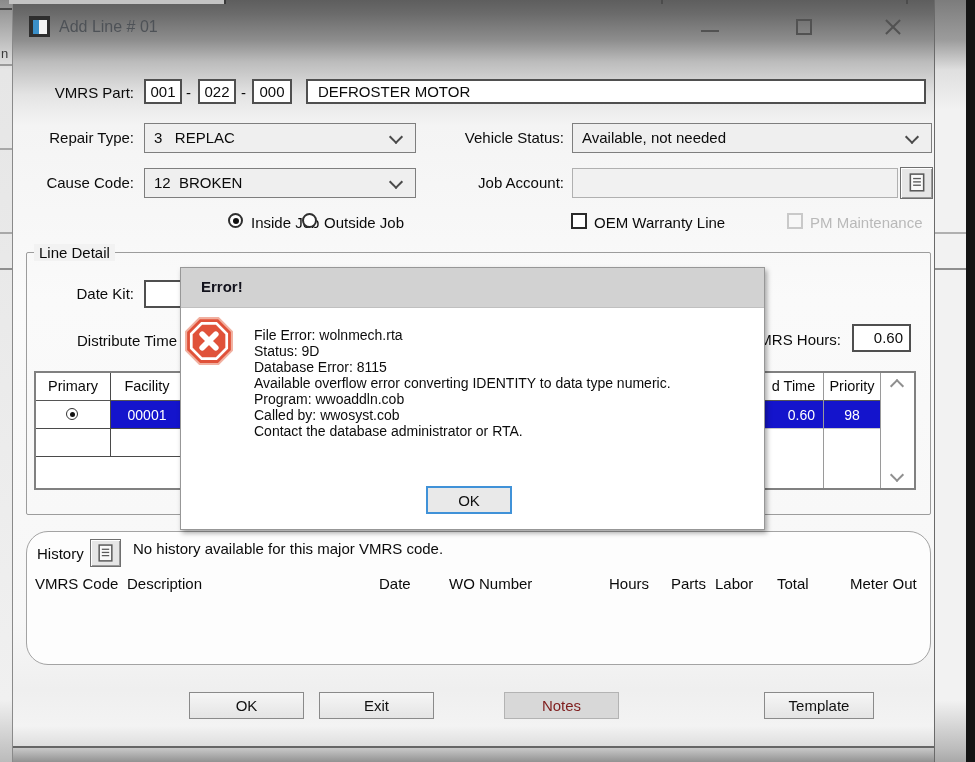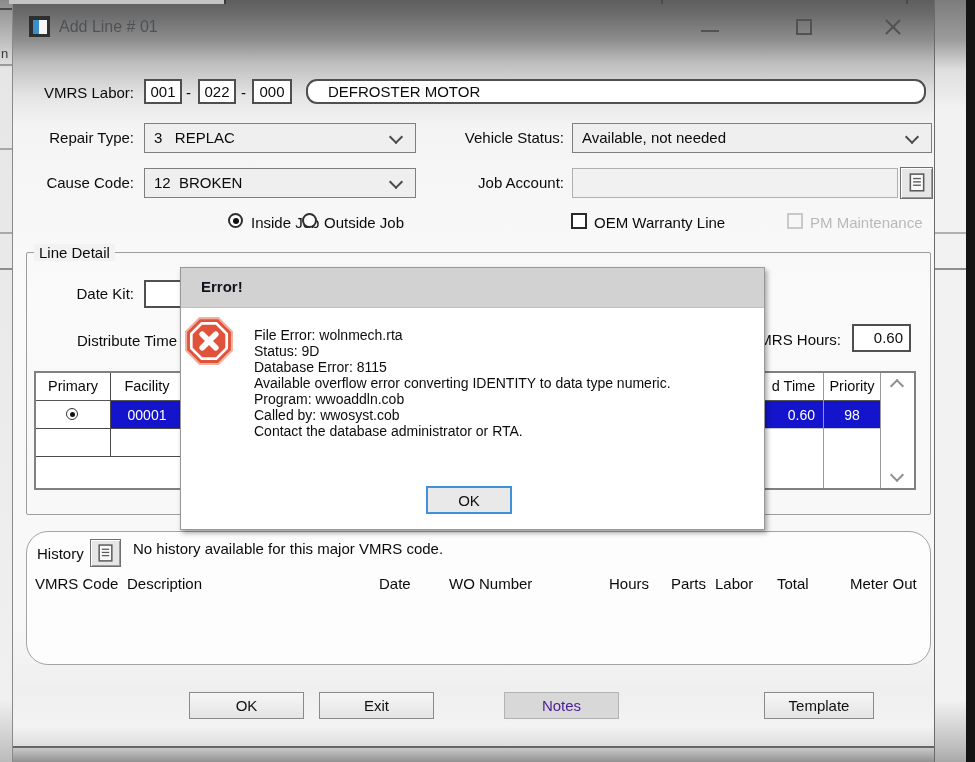--- a/index.html
+++ b/index.html
@@ -30,21 +30,21 @@
   .radio { width:15px; height:15px; border:2px solid #2f2f2f; border-radius:50%; background:#fff; position:absolute; }
   .radio .dot { position:absolute; left:2.5px; top:2.5px; width:6px; height:6px; border-radius:50%; background:#101010; }
   .checkbox { width:16px; height:16px; border:2px solid #2a2a2a; background:#fff; position:absolute; }
   .checkbox.disabled { border-color:#c9c9c9; background:#f7f7f7; }
 
   .groupbox { border:1px solid #9c9c9c; border-radius:2px; }
   .groupbox-label { background:#f2f2f2; padding:0 5px; font-size:15px; }
 
   .btn { background:linear-gradient(#f6f6f6,#e4e4e4); border:1px solid #8a8a8a; font-size:15px; color:#111;
          display:flex; align-items:center; justify-content:center; position:absolute; }
-  .btn.disabled { background:#d8d8d8; color:#4c1d95; border-color:#b3b3b3; }
+  .btn.disabled { background:#d8d8d8; color:#7f1d1d; border-color:#b3b3b3; }
   .tool-btn { background:#e6e6e6; border:1px solid #6f6f6f; box-shadow:inset 1px 1px 0 #fff, inset -1px -1px 0 #9a9a9a;
               display:flex; align-items:center; justify-content:center; position:absolute; }
 
   
   #line-table { background:#fff; border:2px solid #808080; }
   .vline { position:absolute; width:1px; background:#4a4a4a; }
   .vline.light { background:#9a9a9a; }
   .hline { position:absolute; height:1px; background:#4a4a4a; }
   .cell-blue { position:absolute; background:#1414cc; color:#fff; font-size:14px; display:flex; align-items:center; }
   .hdr-cell { position:absolute; font-size:14.5px; text-align:center; }
@@ -96,27 +96,27 @@
     </div>
     <div class="abs titlebar-text" style="left:46px;top:14px;">Add Line # 01</div>
     <div class="abs" style="left:688px;top:26px;width:18px;height:2px;background:#525252;"></div>
     <div class="abs" style="left:783px;top:15px;width:16px;height:16px;border:2px solid #525252;"></div>
     <div class="abs" style="left:869px;top:14px;width:22px;height:18px;">
       <div class="abs" style="left:1px;top:8px;width:20px;height:2px;background:#525252;transform:rotate(45deg);"></div>
       <div class="abs" style="left:1px;top:8px;width:20px;height:2px;background:#525252;transform:rotate(-45deg);"></div>
     </div>
   </div>
 
-  <div class="abs lbl" style="left:18px;top:84px;width:103px;text-align:right;">VMRS Labor:</div>
+  <div class="abs lbl" style="left:18px;top:84px;width:103px;text-align:right;">VMRS Part:</div>
   <div class="abs inputbox" style="left:131px;top:79px;width:38px;height:25px;text-align:center;line-height:21px;">001</div>
   <div class="abs lbl" style="left:173px;top:84px;">-</div>
   <div class="abs inputbox" style="left:185px;top:79px;width:38px;height:25px;text-align:center;line-height:21px;">022</div>
   <div class="abs lbl" style="left:228px;top:84px;">-</div>
   <div class="abs inputbox" style="left:239px;top:79px;width:40px;height:25px;text-align:center;line-height:21px;">000</div>
-  <div class="abs inputbox" style="left:293px;top:79px;width:620px;height:25px;padding-left:20px;line-height:21px;border-radius:11px;">DEFROSTER MOTOR</div>
+  <div class="abs inputbox" style="left:293px;top:79px;width:620px;height:25px;padding-left:10px;line-height:21px;">DEFROSTER MOTOR</div>
 
   <div class="abs lbl" style="left:18px;top:129px;width:103px;text-align:right;">Repair Type:</div>
   <div class="abs combo" style="left:131px;top:123px;width:272px;height:30px;">
     <div class="combo-text">3   REPLAC</div>
     <div class="chev down" style="right:14px;top:8px;"></div>
   </div>
   <div class="abs lbl" style="left:428px;top:129px;width:123px;text-align:right;">Vehicle Status:</div>
   <div class="abs combo" style="left:559px;top:123px;width:360px;height:30px;">
     <div class="combo-text">Available, not needed</div>
     <div class="chev down" style="right:14px;top:8px;"></div>

